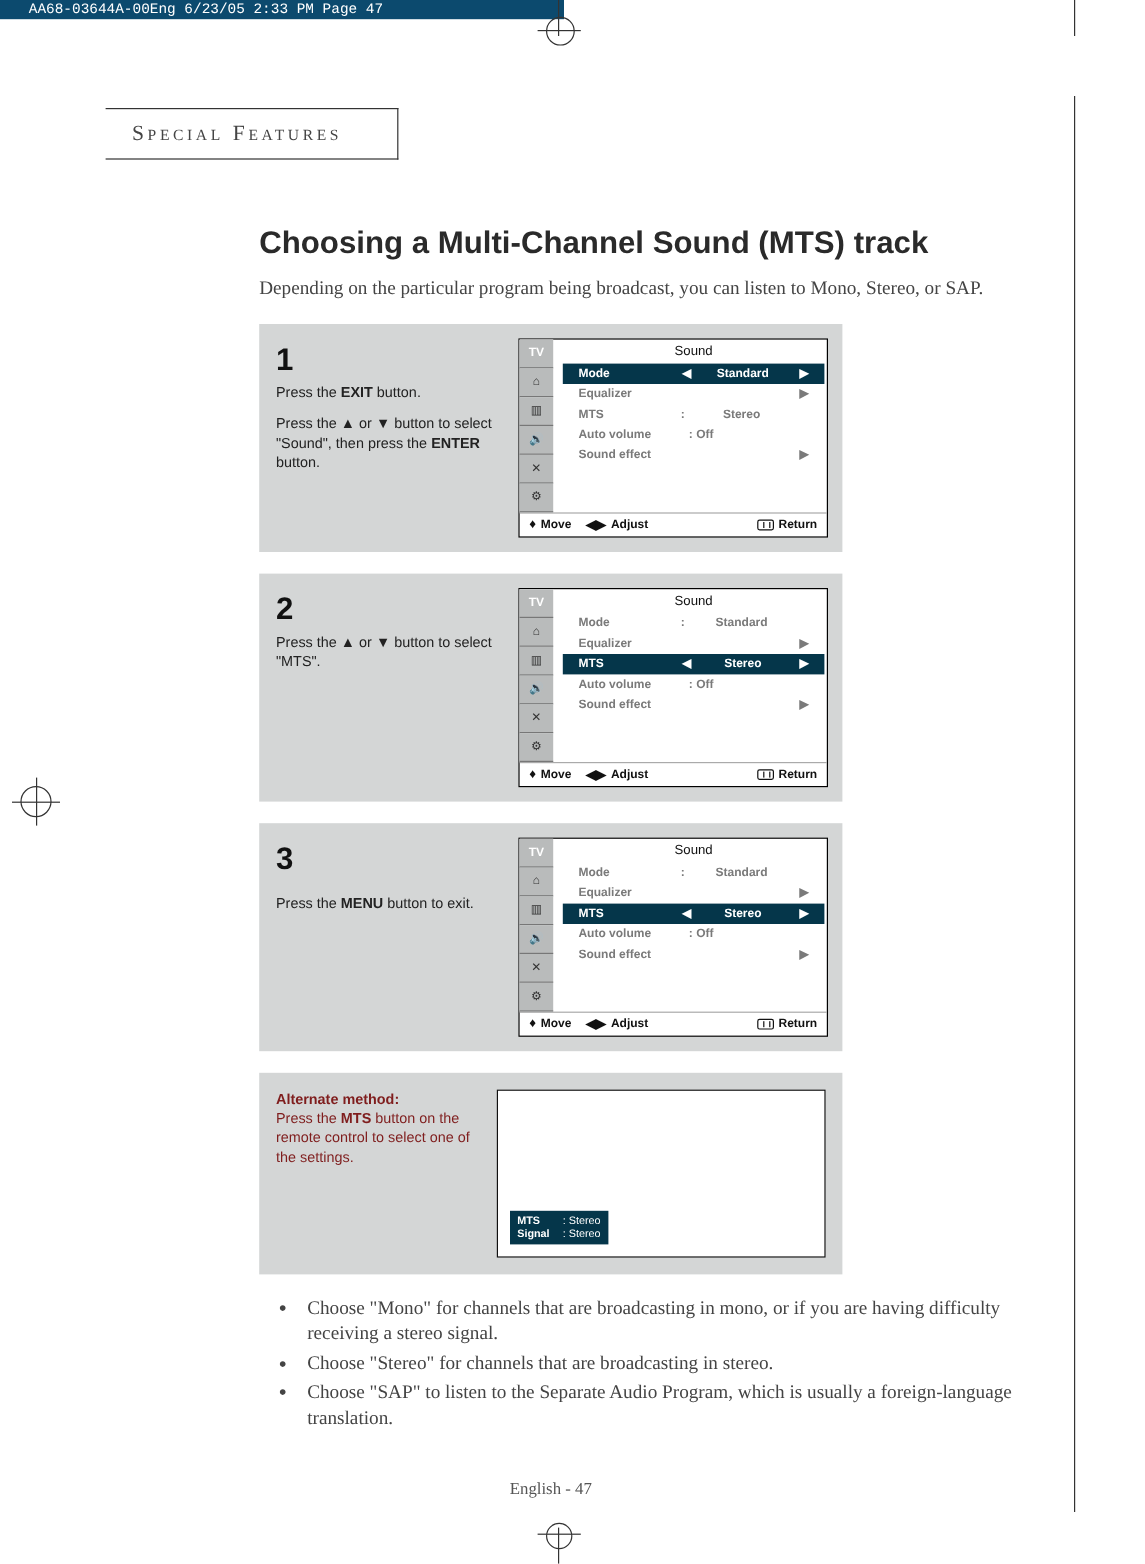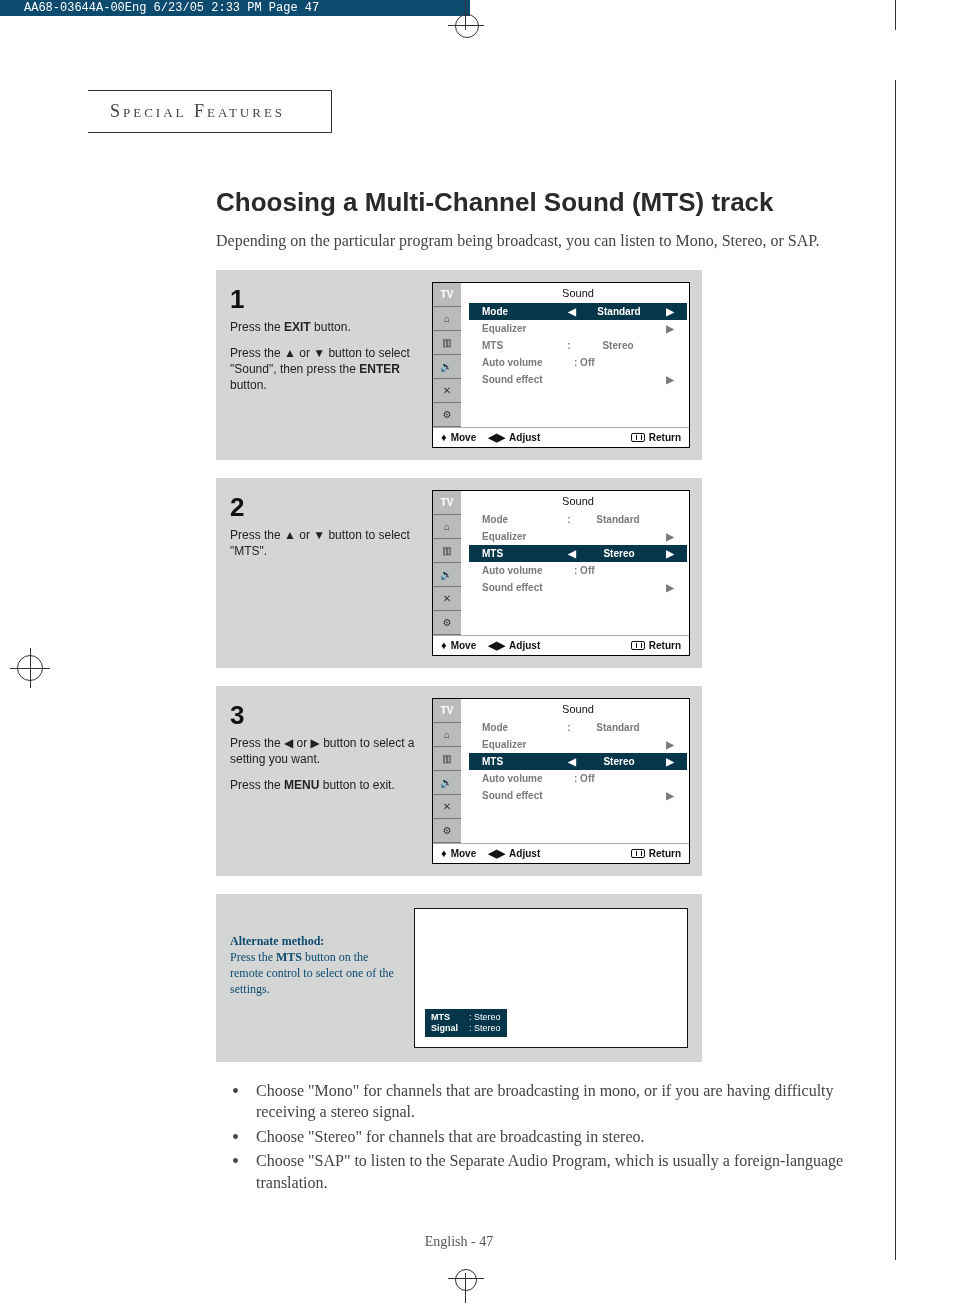--- a/index.html
+++ b/index.html
@@ -245,26 +245,25 @@
     margin-left: 128px;
     width: 486px;
     background: #d4d6d6;
     display: flex;
     padding: 14px;
     gap: 14px;
     align-items:flex-start;
   }
   .alt-text {
     width: 170px;
-    font-family: Liberation Serif, serif;
+    font-family: Liberation Sans, sans-serif;
     font-size: 12px;
     font-weight: bold;
-    color:#0c4a6e;
+    color:#7f1d1d;
     line-height:1.35;
-    margin-top:25px;
   }
   .alt-text .nb { font-weight:normal; }
   .alt-shot {
     width: 274px;
     height: 140px;
     border:1px solid #111;
     background:#fff;
     position:relative;
   }
   .osd {
@@ -470,21 +469,20 @@
             <span class="ret-ic"></span>
             <span>Return</span>
           </span>
       </div>
     </div>
   </div>
 
   <div class="step-block">
     <div class="step-text">
       <div class="step-num">3</div>
-      <div>Press the ◀ or ▶ button to select a setting you want.</div>
       <div style="height:10px"></div>
       <div>
         <span>Press the </span><b>MENU</b><span> button to exit.</span>
       </div>
     </div>
     <div class="screenshot">
       <div class="shot-body">
         <div class="shot-icons">
           <div class="ic tv">TV</div>
           <div class="ic">⌂</div>

